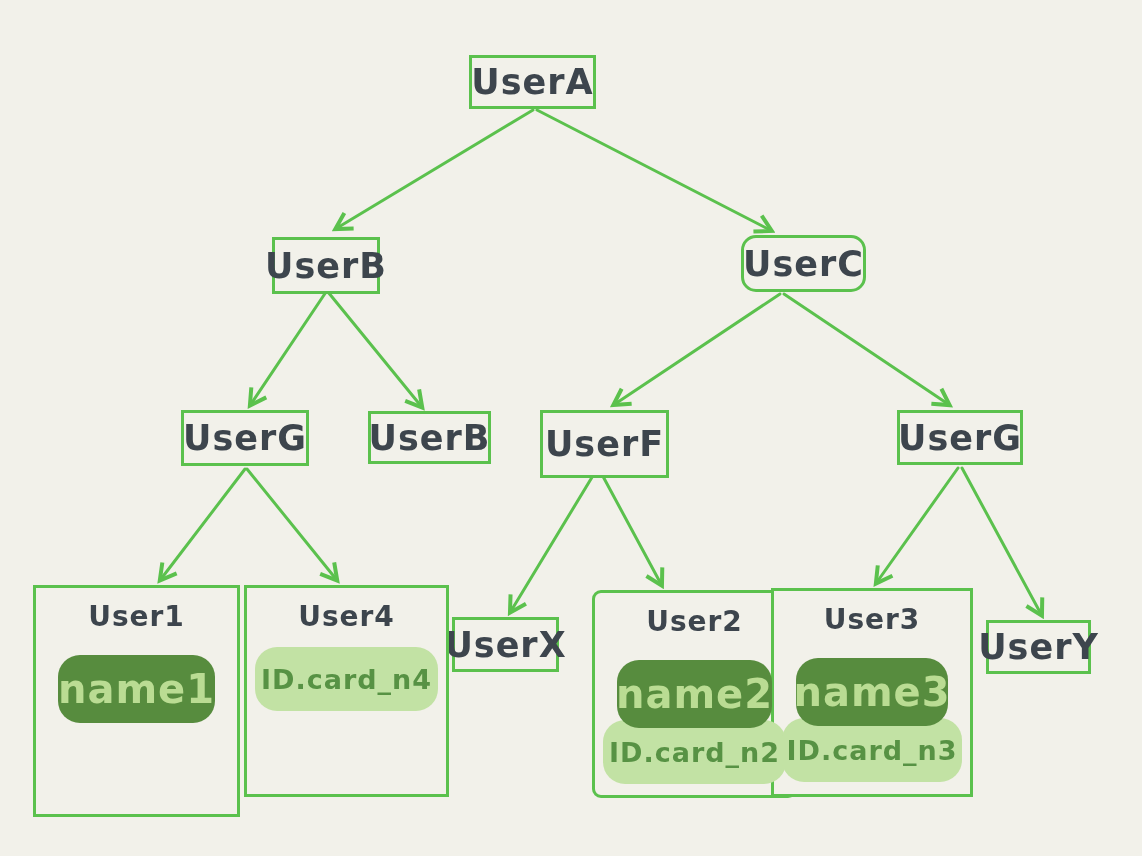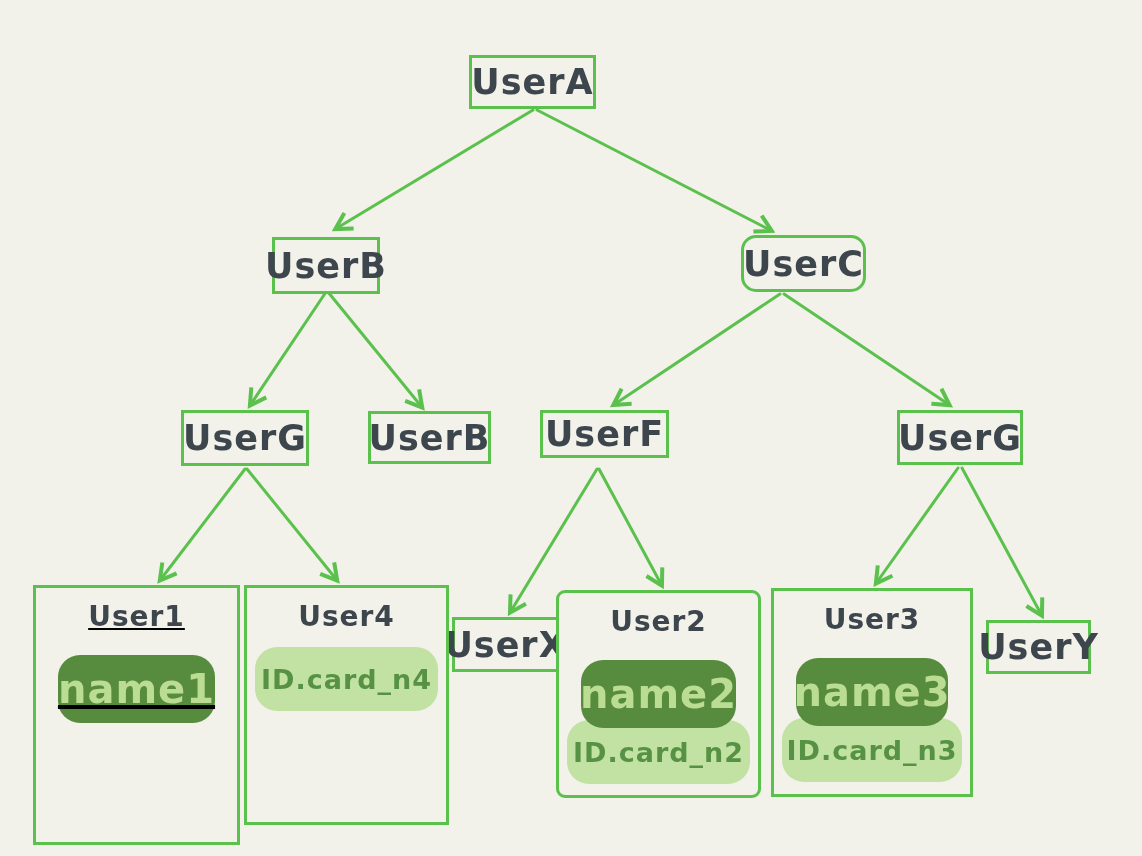--- a/index.html
+++ b/index.html
@@ -113,36 +113,36 @@
     <line class="edge" x1="599" y1="469" x2="661" y2="584" marker-end="url(#arrow)"></line>
     <line class="edge" x1="958" y1="468" x2="877" y2="582" marker-end="url(#arrow)"></line>
     <line class="edge" x1="962" y1="468" x2="1041" y2="614" marker-end="url(#arrow)"></line>
   </svg>
 
   <div class="node" style="left:469px; top:55px; width:127px; height:54px;">UserA</div>
   <div class="node" style="left:272px; top:237px; width:108px; height:57px;">UserB</div>
   <div class="node" style="left:741px; top:235px; width:125px; height:57px;border-radius:15px;">UserC</div>
   <div class="node" style="left:181px; top:410px; width:128px; height:56px;">UserG</div>
   <div class="node" style="left:368px; top:411px; width:123px; height:53px;">UserB</div>
-  <div class="node" style="left:540px; top:410px; width:129px; height:48px;">UserF</div>
+  <div class="node" style="left:540px; top:410px; width:129px; height:68px;">UserF</div>
   <div class="node" style="left:897px; top:410px; width:126px; height:55px;">UserG</div>
   <div class="node" style="left:452px; top:617px; width:107px; height:55px;">UserX</div>
   <div class="node" style="left:986px; top:620px; width:105px; height:54px;">UserY</div>
 
-  <div class="card" style="left:33px; top:585px; width:207px; height:260px;text-decoration:underline;">
+  <div class="card" style="left:33px; top:585px; width:207px; height:232px;">
     <div class="card-title">User1</div>
     <div class="pill pill-dark">name1</div>
   </div>
 
-  <div class="card" style="left:244px; top:585px; width:205px; height:240px;">
+  <div class="card" style="left:244px; top:585px; width:205px; height:212px;">
     <div class="card-title">User4</div>
     <div class="pill pill-light">ID.card_n4</div>
   </div>
 
-  <div class="card" style="left:556px; top:590px; width:205px; height:208px;border-radius:9px;">
+  <div class="card" style="left:592px; top:590px; width:205px; height:208px;border-radius:9px;">
     <div class="card-title">User2</div>
     <div class="pill pill-dark">name2</div>
     <div class="pill pill-light">ID.card_n2</div>
   </div>
 
   <div class="card" style="left:771px; top:588px; width:202px; height:209px;">
     <div class="card-title">User3</div>
     <div class="pill pill-dark">name3</div>
     <div class="pill pill-light">ID.card_n3</div>
   </div>

